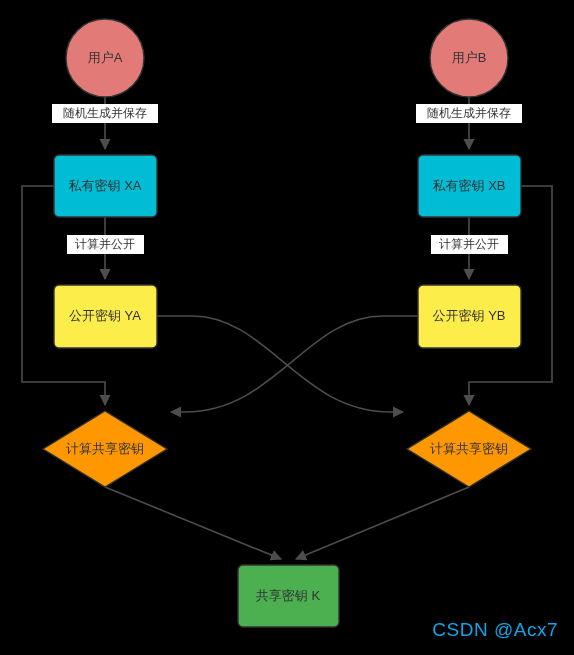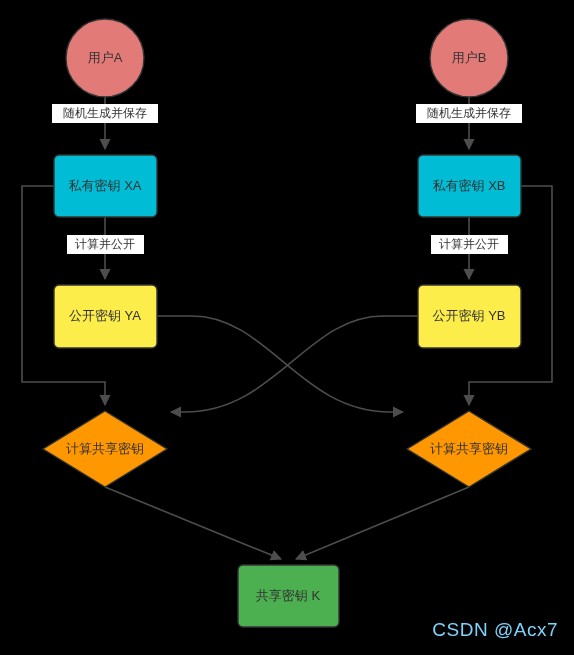--- a/index.html
+++ b/index.html
@@ -40,21 +40,21 @@
     stroke-width: 1.6;
   }
   .node-shape {
     stroke: #333333;
     stroke-width: 1.4;
   }
   .watermark {
     position: absolute;
     right: 16px;
     bottom: 14px;
-    color: #7dd3fc;
+    color: #0ea5e9;
     font-size: 19px;
     letter-spacing: 0.5px;
     white-space: nowrap;
   }
 </style>
 </head>
 <body>
 
 <svg id="canvas" viewBox="0 0 574 655">
   <defs>

